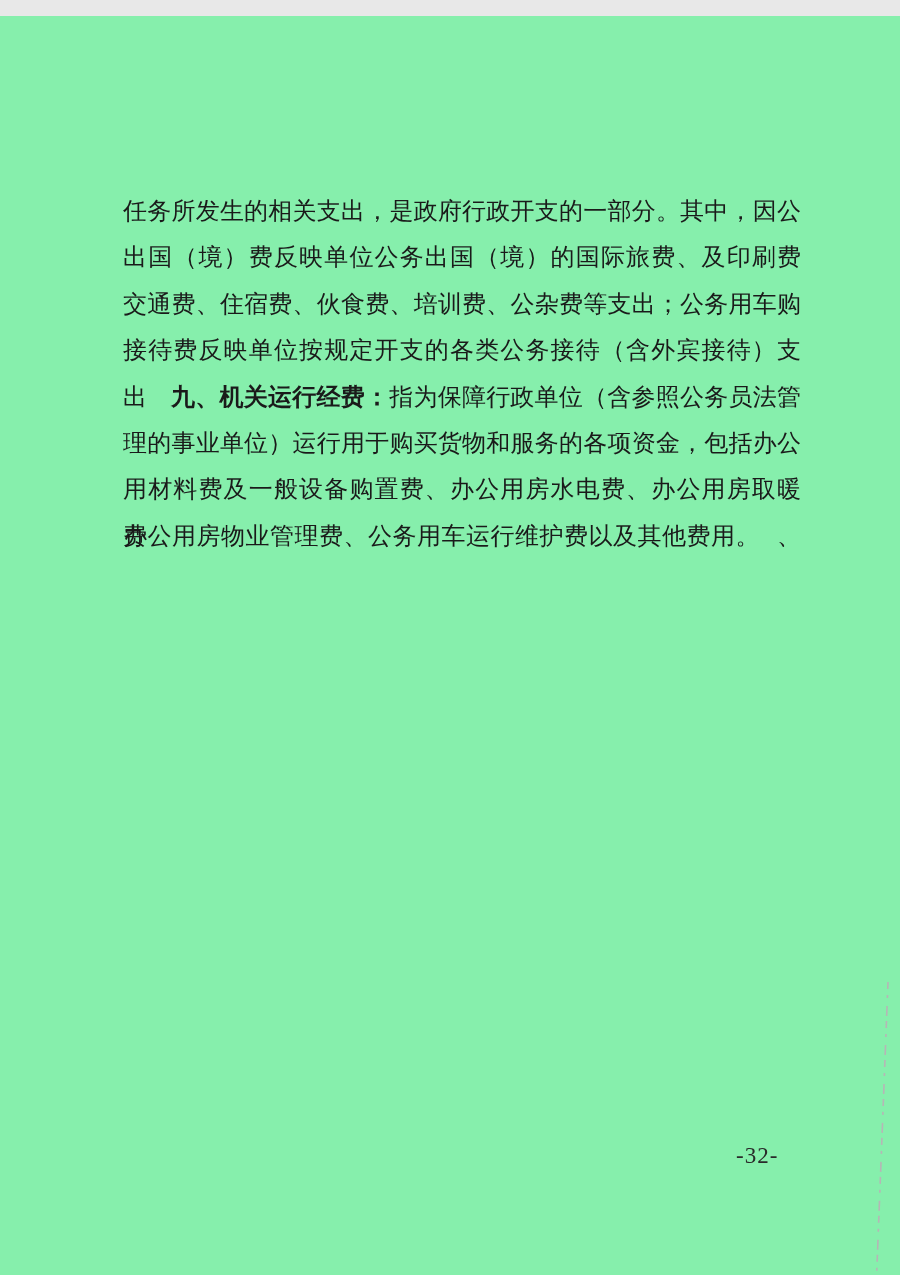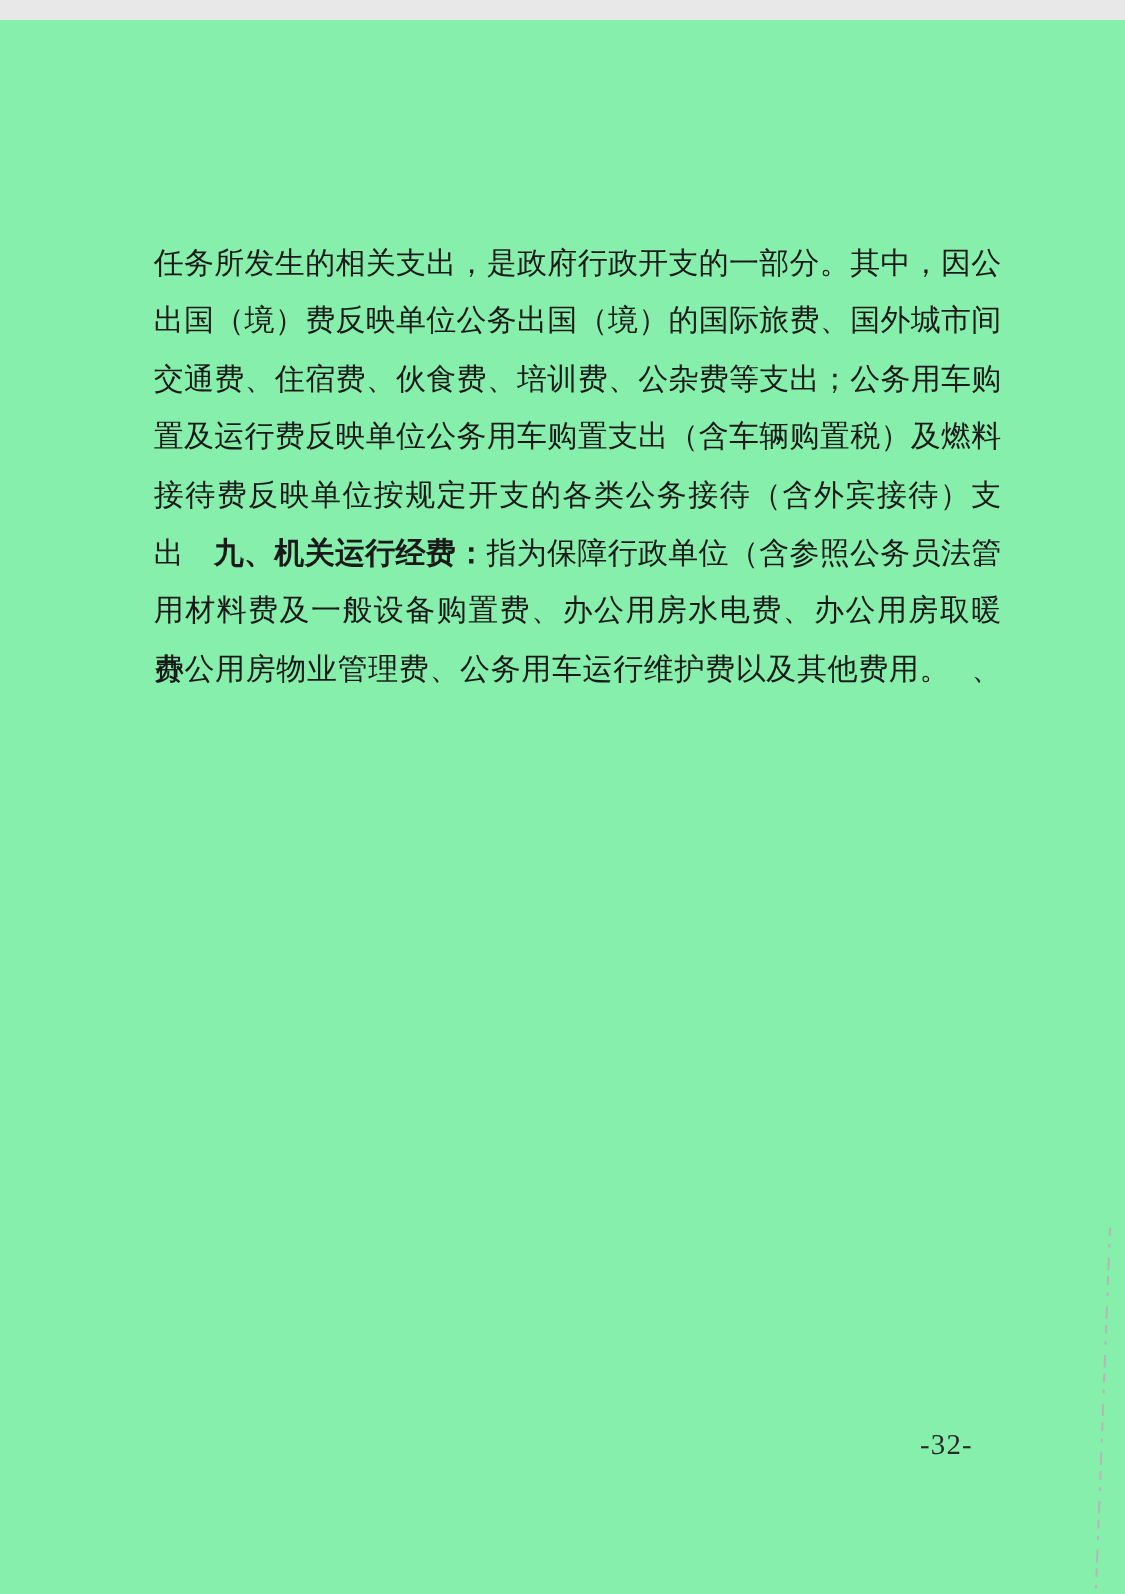--- a/index.html
+++ b/index.html
@@ -70,27 +70,27 @@
   }
 </style>
 </head>
 <body>
 
 <div class="page">
 
   <div class="textblock">
 
     <p class="line j">任务所发生的相关支出，是政府行政开支的一部分。其中，因公</p>
-    <p class="line j">出国（境）费反映单位公务出国（境）的国际旅费、国外城市间</p>
+    <p class="line j">出国（境）费反映单位公务出国（境）的国际旅费、及印刷费</p>
     <p class="line j">交通费、住宿费、伙食费、培训费、公杂费等支出；公务用车购</p>
-    <p class="line j">置及运行费反映单位公务用车购置支出（含车辆购置税）及燃料</p>
     <p class="line j">接待费反映单位按规定开支的各类公务接待（含外宾接待）支出。</p>
 
     <p class="line j indent"><span class="bold-lead">九、机关运行经费：</span><span>指为保障行政单位（含参照公务员法管</span></p>
 
+    <p class="line j">理的事业单位）运行用于购买货物和服务的各项资金，包括办公</p>
     <p class="line j">用材料费及一般设备购置费、办公用房水电费、办公用房取暖费、</p>
     <p class="line last">办公用房物业管理费、公务用车运行维护费以及其他费用。</p>
 
   </div>
 
   <div class="pagenum">-32-</div>
 
   <svg class="scan-artifacts" viewBox="0 0 900 1275" xmlns="http://www.w3.org/2000/svg">
     <line x1="888" y1="966" x2="876" y2="1275" stroke-width="1.6" stroke-dasharray="7 6 3 8 10 5" stroke="#b6b6b6"></line>
   </svg>

